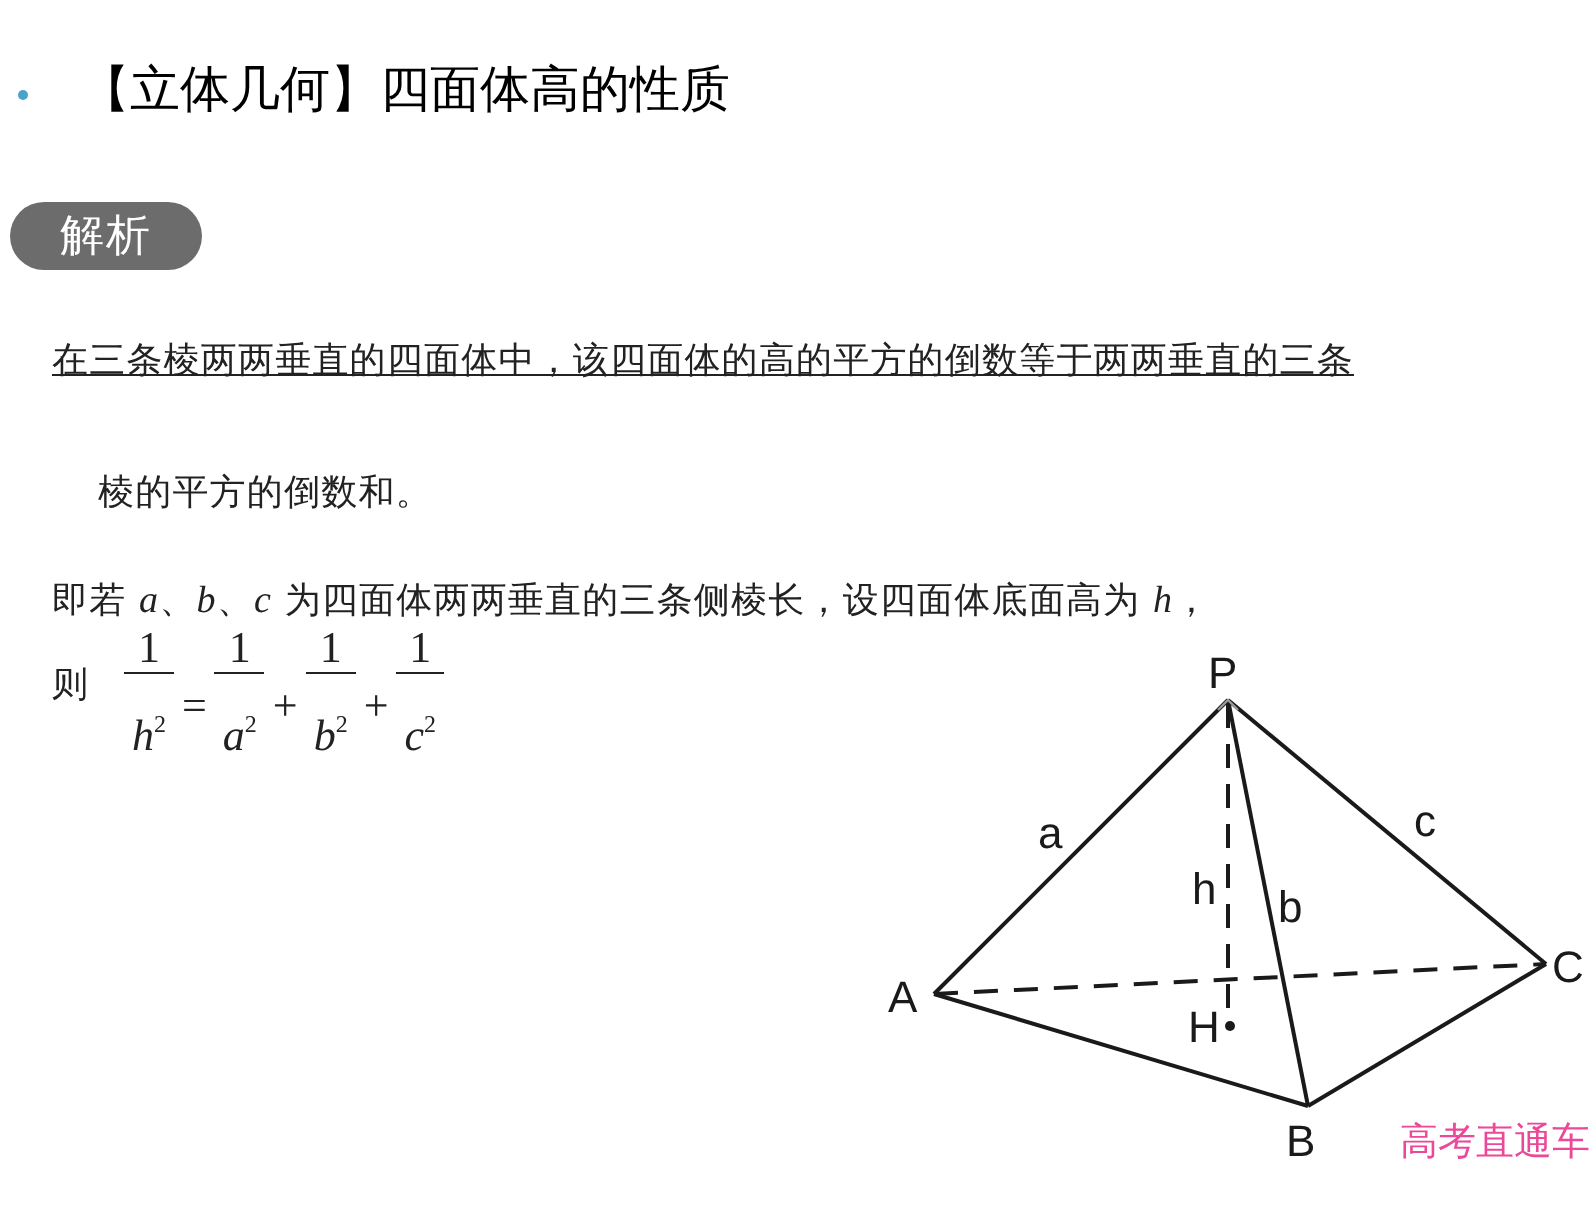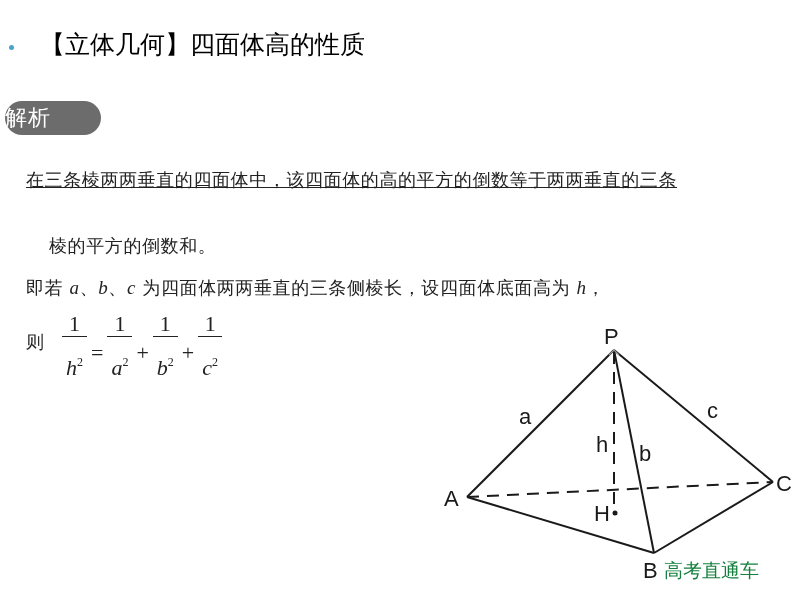--- a/index.html
+++ b/index.html
@@ -4,38 +4,38 @@
   <style>
     html, body { margin: 0; padding: 0; }
     body {
       width: 798px; height: 610px; background: #ffffff; position: relative; overflow: hidden;
       font-family: "DejaVu Sans", "Liberation Sans", sans-serif; color: #222;
     }
     .bullet { position: absolute; left: 9px; top: 45px; width: 5px; height: 5px; border-radius: 50%; background: #4aa3c8; }
     .title { position: absolute; left: 40px; top: 28px; font-size: 25px; color: #000000; letter-spacing: 0px; white-space: nowrap; }
     .badge {
       position: absolute; left: 5px; top: 101px; width: 96px; height: 34px; border-radius: 17px;
-      background: #6c6c6c; color: #fff; font-size: 22px; display: flex; align-items: center; 
+      background: #6c6c6c; color: #fff; font-size: 22px; display: flex; align-items: center; justify-content: center;
       letter-spacing: 1px;
     }
     .para { position: absolute; left: 26px; font-size: 18px; color: #222; white-space: nowrap; letter-spacing: 0.6px; }
     .p1 { top: 168px; text-decoration: underline; }
     .p2 { top: 234px; margin-left: 23px; }
-    .p3 { top: 276px; }
+    .p3 { top: 288px; }
     .ivar { font-family: "Liberation Serif", "DejaVu Serif", serif; font-style: italic; font-size: 19px; }
     .formula-label { position: absolute; left: 26px; top: 330px; font-size: 18px; }
     .formula { position: absolute; left: 60px; top: 312px; display: flex; align-items: center;
       font-family: "Liberation Serif", "DejaVu Serif", serif; font-size: 22px; }
     .frac { display: inline-flex; flex-direction: column; align-items: center; margin: 0 2px; }
     .frac .num { padding: 0 3px; line-height: 24px; }
     .frac .den { border-top: 1.5px solid #222; padding: 12px 4px; line-height: 26px; font-style: italic; }
     .frac .den sup { font-style: normal; font-size: 12px; vertical-align: 9px; }
     .op { margin: 0 2px; font-size: 22px; }
     .diagram { position: absolute; left: 0; top: 0; }
-    .watermark { position: absolute; left: 664px; top: 558px; font-size: 19px; color: #15803d; white-space: nowrap; }
+    .watermark { position: absolute; left: 700px; top: 558px; font-size: 19px; color: #ec4899; white-space: nowrap; }
   </style>
 </head>
 <body>
 
 <div class="bullet"></div>
 <div class="title">【立体几何】四面体高的性质</div>
 
 <div class="badge">
   <span>解析</span>
 </div>

